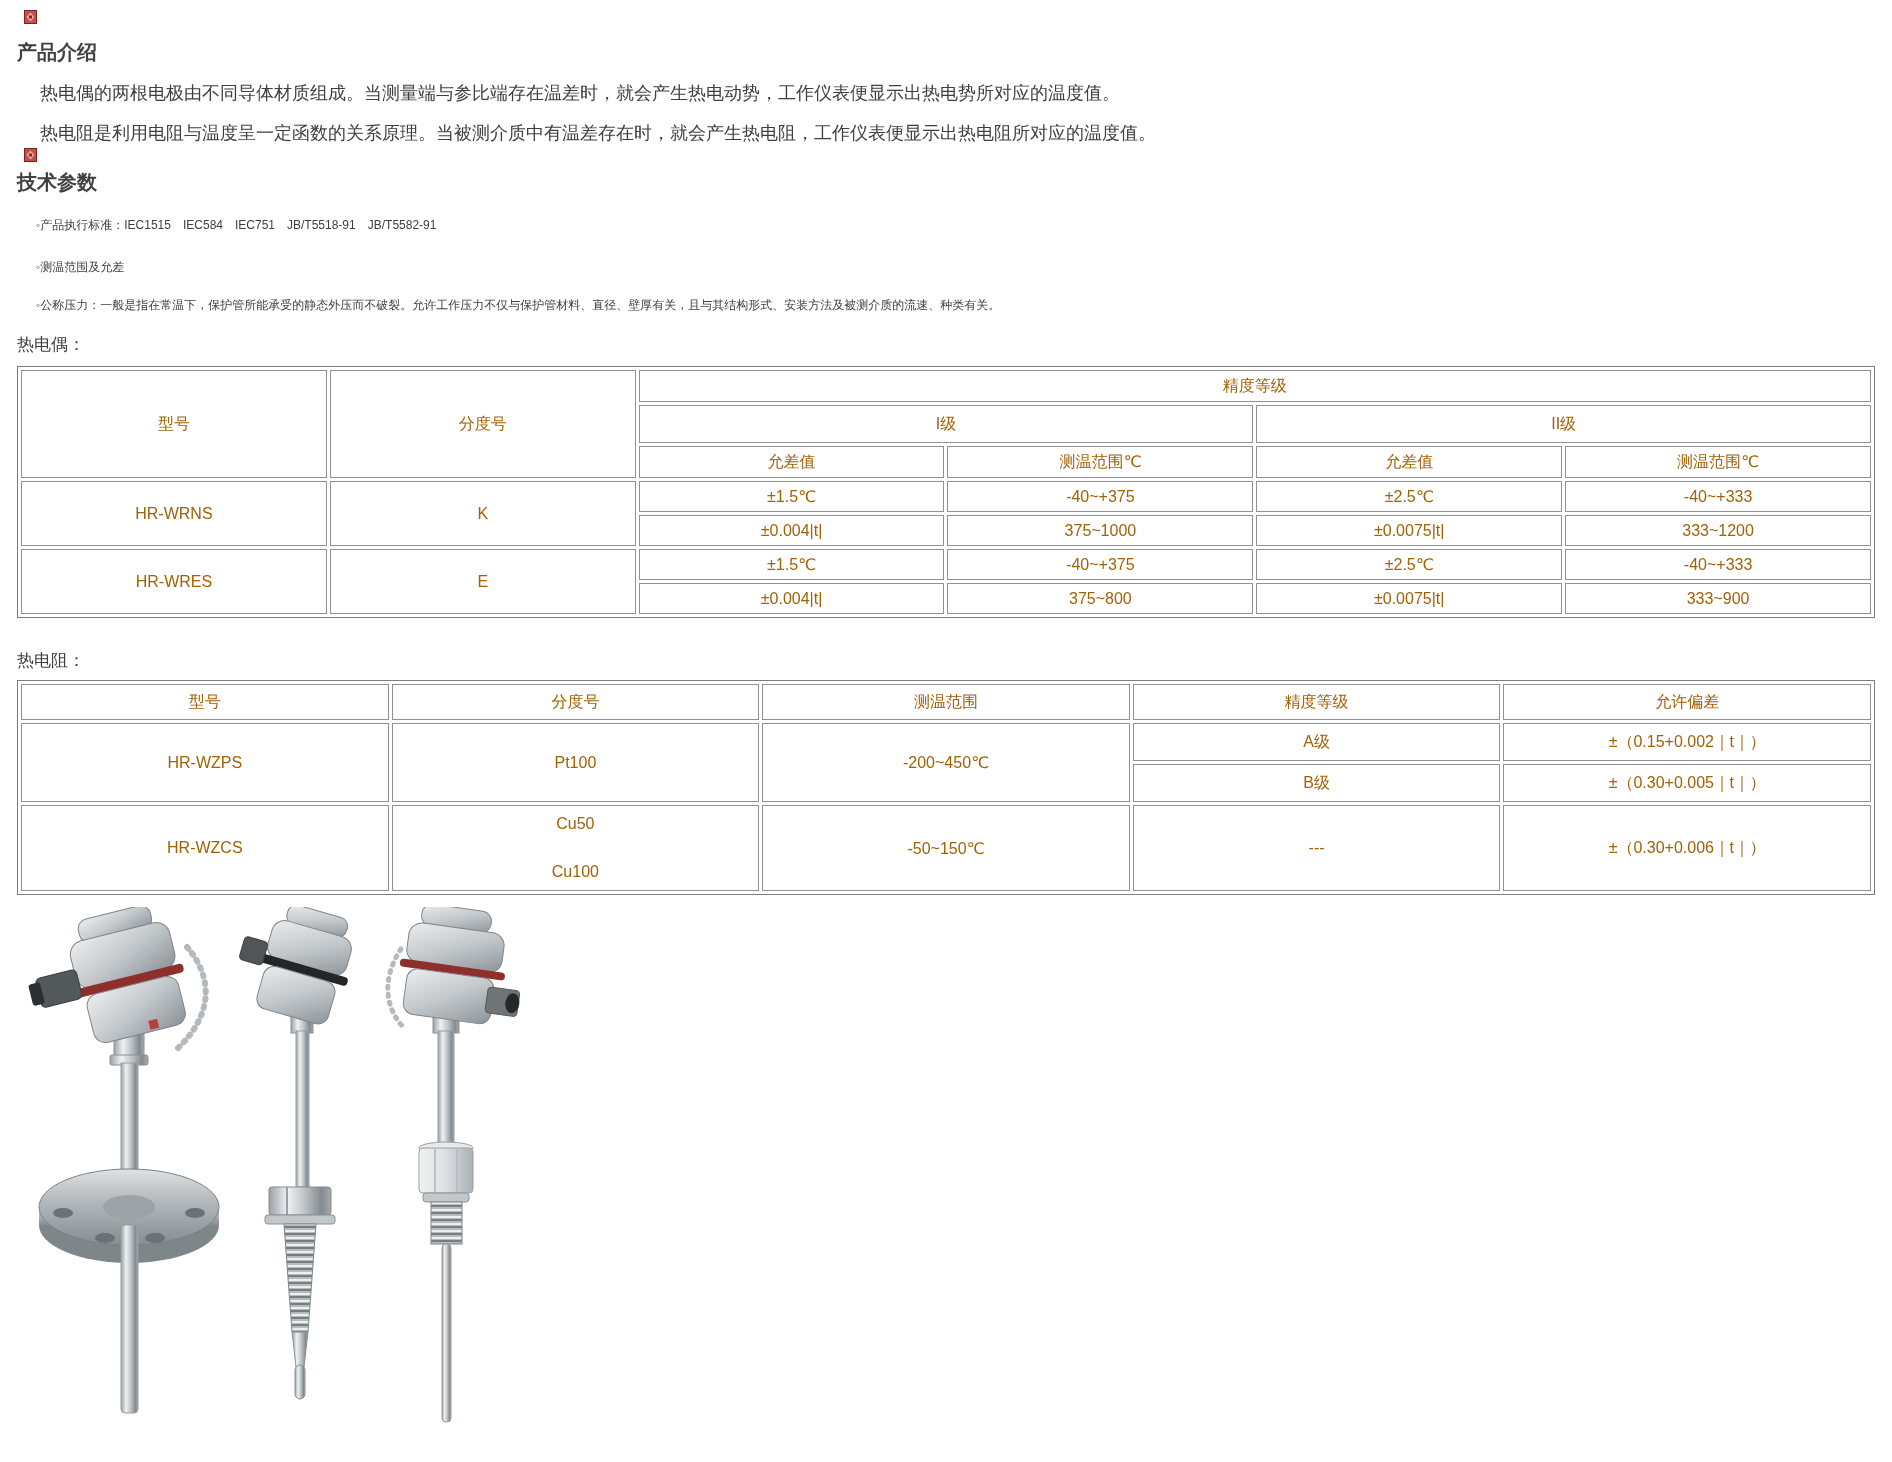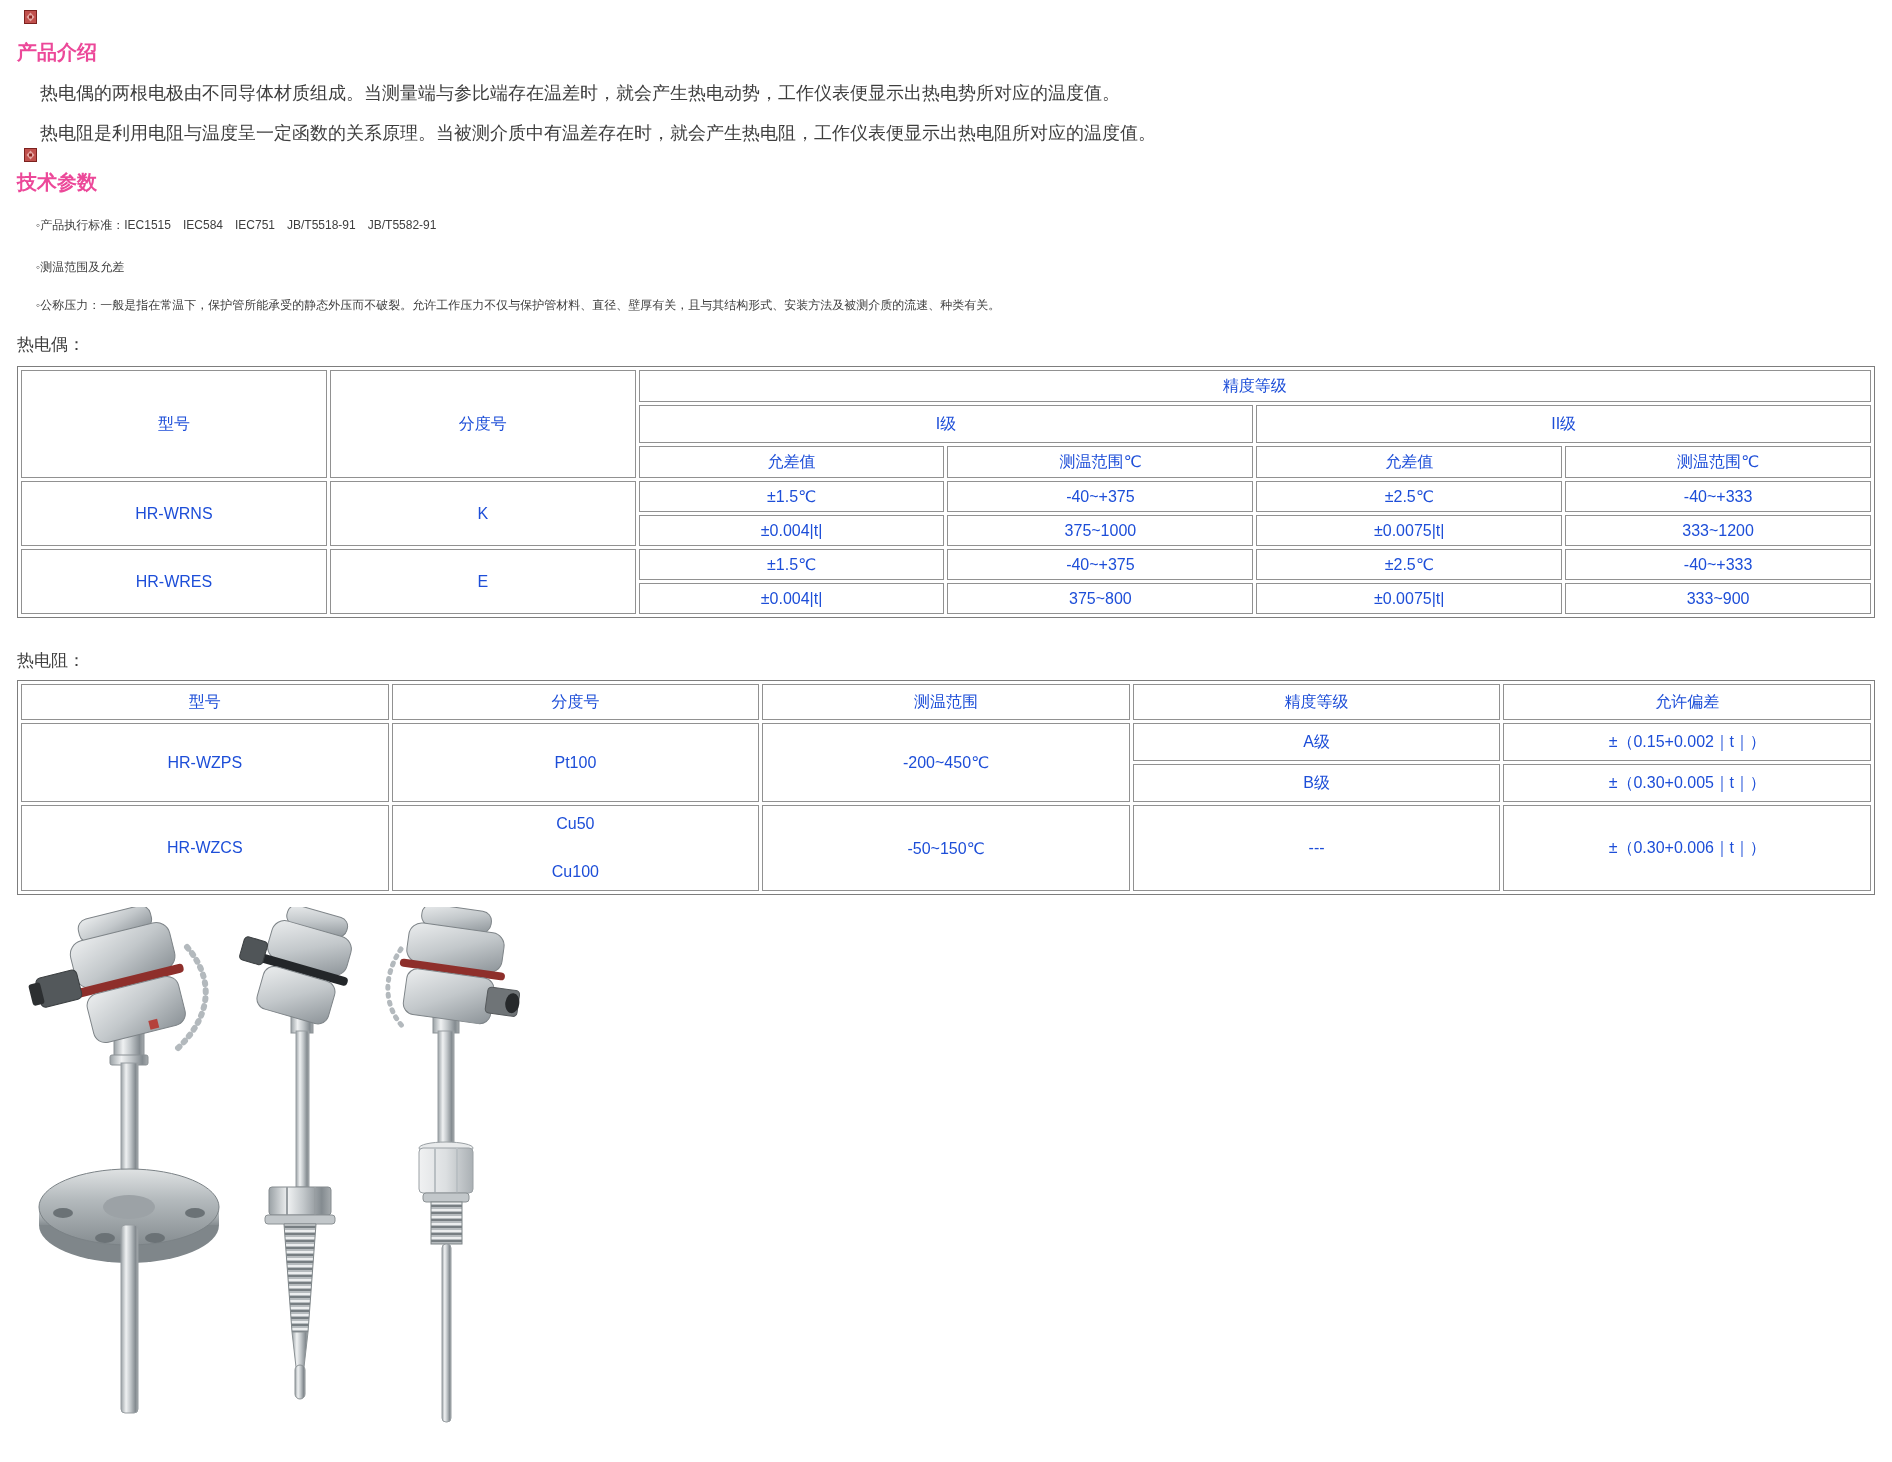--- a/index.html
+++ b/index.html
@@ -1,34 +1,34 @@
 <!DOCTYPE html>
 <html><head>
 <meta charset="utf-8">
 <style>
   html,body{margin:0;padding:0;background:#fff;}
   body{width:1892px;height:1462px;overflow:hidden;
        font-family:"Liberation Sans","DejaVu Sans",sans-serif;color:#3e3e3e;}
   .page{padding:10px 17px 0 17px;}
   .ornament{display:block;margin-left:7px;}
-  .sec-title{font-size:20px;font-weight:bold;color:#ec4899;margin:16px 0 0 0;line-height:24px;}
+  .sec-title{font-size:20px;font-weight:bold;color:#404040;margin:16px 0 0 0;line-height:24px;}
   .sec-title.t2{margin-top:8px;}
   .para{font-size:18px;line-height:22px;margin:18px 0 0 23px;color:#3e3e3e;}
   .para.first{margin-top:26px;}
   .bullet{font-size:12px;line-height:22px;margin:16px 0 0 19px;color:#3e3e3e;}
   .bullet.b1{margin-top:20px;}
   .bullet.b3{margin-top:20px;}
   .tbl-label{font-size:17px;color:#3e3e3e;margin:18px 0 0 0;line-height:22px;}
   .tbl-label.l2{margin-top:32px;}
   .icon-gap{margin-top:4px;}
   table{border-collapse:separate;border-spacing:3px;width:1858px;background:#fff;
         border:1px solid #7d7d7d;table-layout:fixed;margin-top:10px;}
   table.t2{margin-top:8px;}
   th,td{border:1px solid #919191;background:#fff;text-align:center;vertical-align:middle;
-        font-weight:normal;font-size:16px;color:#1d4ed8;padding:0;overflow:hidden;}
+        font-weight:normal;font-size:16px;color:#a16207;padding:0;overflow:hidden;}
   tr.hr1 th{height:30px;}
   tr.hr2 th{height:36px;}
   tr.hr3 th{height:30px;}
   tr.dr td{height:29px;}
   tr.hr th{height:34px;}
   tr.ab td{height:36px;}
   tr.last td{height:84px;}
   .two-line div{line-height:20px;}
   .two-line div+div{margin-top:28px;}
   .photos{position:relative;height:525px;margin-top:12px;}

